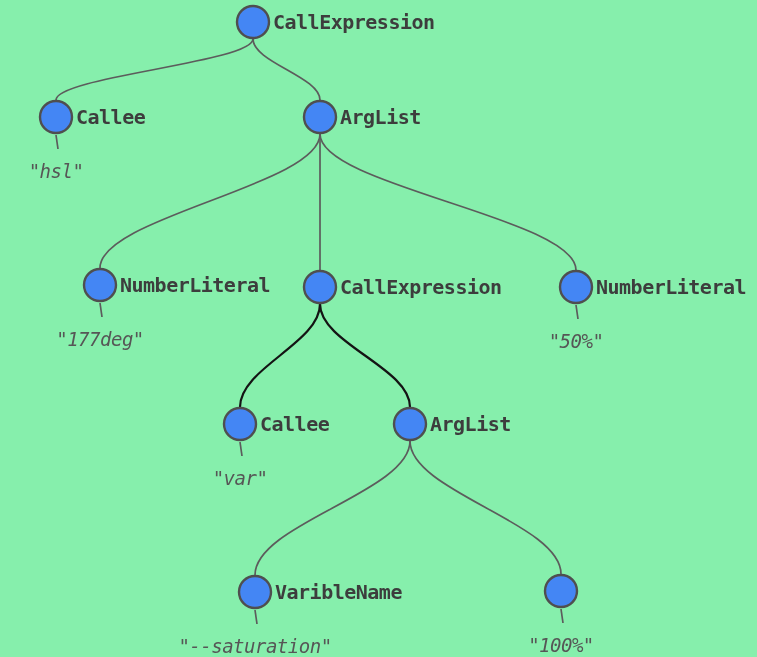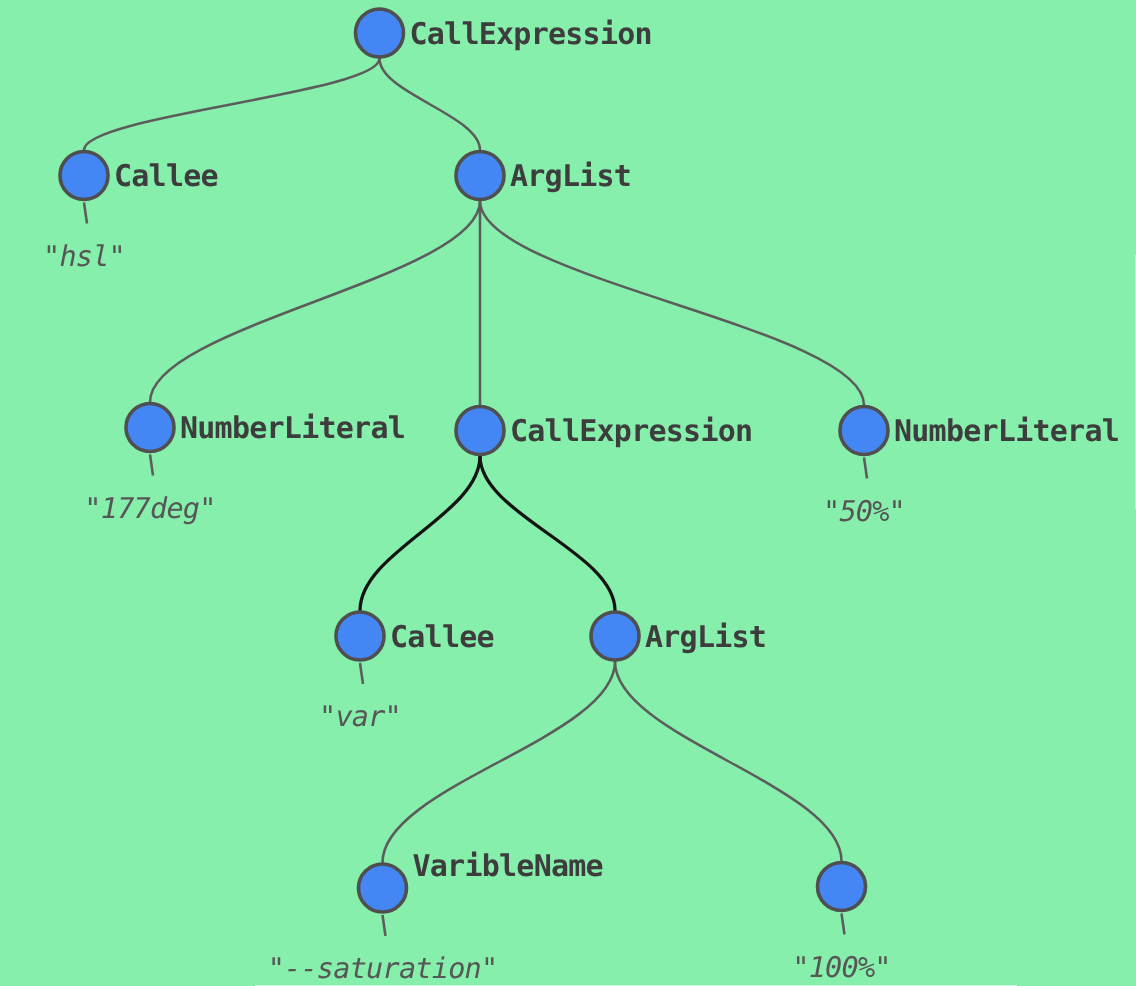--- a/index.html
+++ b/index.html
@@ -79,17 +79,17 @@
       <div class="node-value" style="left: 56px; top: 159px;">"hsl"</div>
       <div class="node-label" style="left: 340px; top: 104px;">ArgList</div>
       <div class="node-label" style="left: 120px; top: 272px;">NumberLiteral</div>
       <div class="node-value" style="left: 100px; top: 327px;">"177deg"</div>
       <div class="node-label" style="left: 340px; top: 274px;">CallExpression</div>
       <div class="node-label" style="left: 596px; top: 274px;">NumberLiteral</div>
       <div class="node-value" style="left: 576px; top: 329px;">"50%"</div>
       <div class="node-label" style="left: 260px; top: 411px;">Callee</div>
       <div class="node-value" style="left: 240px; top: 466px;">"var"</div>
       <div class="node-label" style="left: 430px; top: 411px;">ArgList</div>
-      <div class="node-label" style="left: 275px; top: 564px; text-align: right;">VaribleName</div>
+      <div class="node-label" style="left: 275px; top: 579px; text-align: right;">VaribleName</div>
       <div class="node-value" style="left: 255px; top: 634px;">"--saturation"</div>
       <div class="node-value" style="left: 561px; top: 633px;">"100%"</div>
     </div>
 </div>
 
 </body></html>

